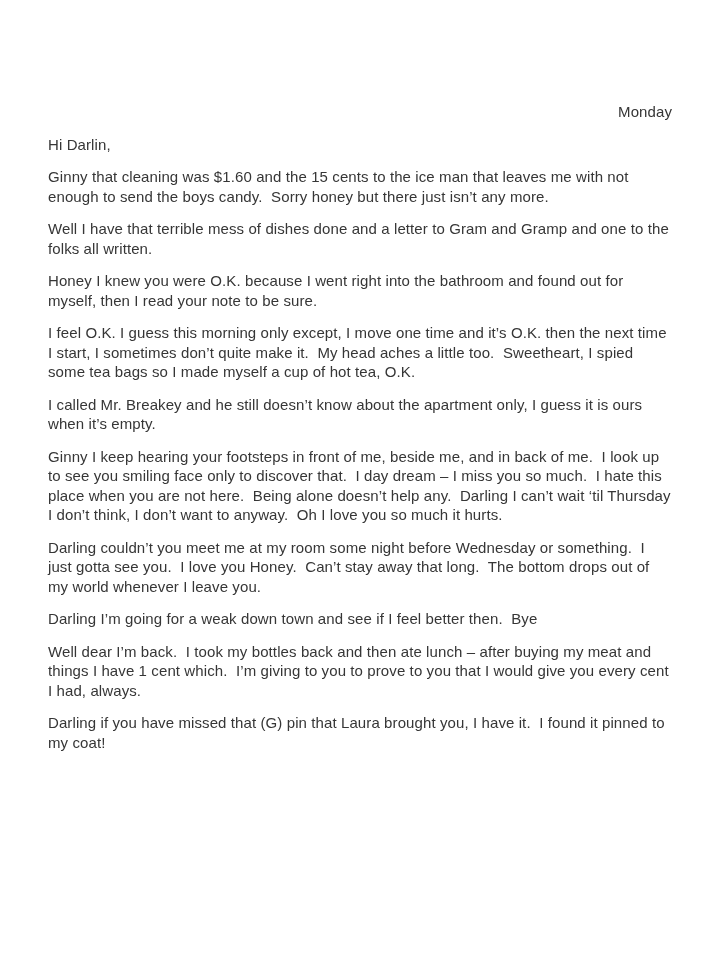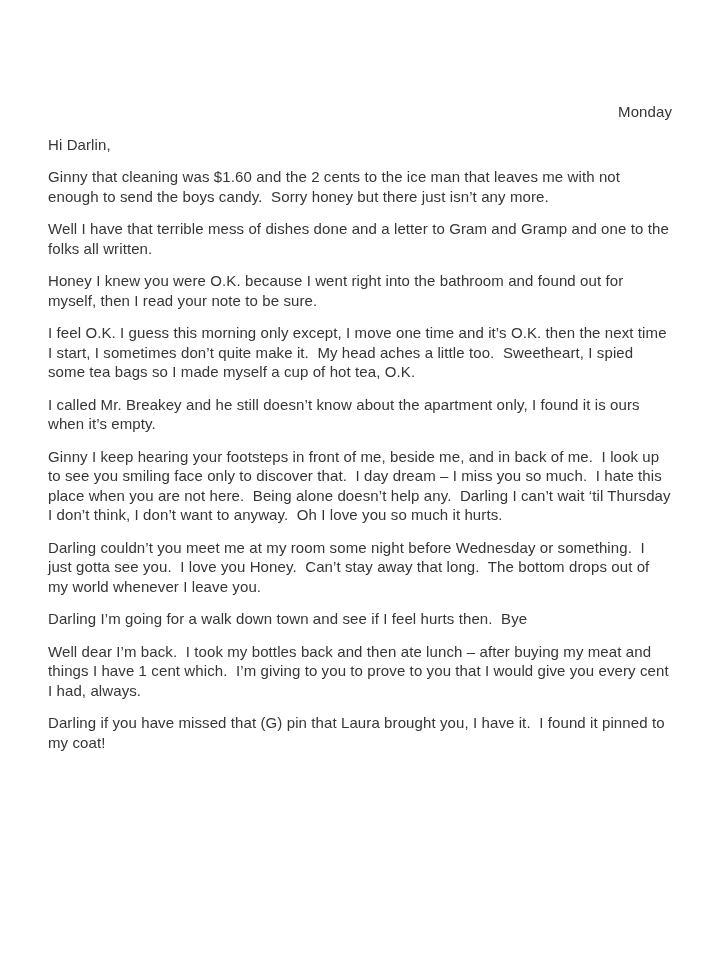--- a/index.html
+++ b/index.html
@@ -39,24 +39,24 @@
 </style>
 </head>
 <body>
 
 <div class="page">
   <div class="date-line">Monday</div>
 
   <div class="salutation">Hi Darlin,</div>
 
   <div>
-    <p class="para">Ginny that cleaning was $1.60 and the 2 cents to the ice man that leaves me with not enough to send the boys candy.  Sorry honey but there just isn’t any more.</p>
+    <p class="para">Ginny that cleaning was $1.60 and the 15 cents to the ice man that leaves me with not enough to send the boys candy.  Sorry honey but there just isn’t any more.</p>
     <p class="para">Well I have that terrible mess of dishes done and a letter to Gram and Gramp and one to the folks all written.</p>
     <p class="para">Honey I knew you were O.K. because I went right into the bathroom and found out for myself, then I read your note to be sure.</p>
     <p class="para">I feel O.K. I guess this morning only except, I move one time and it’s O.K. then the next time I start, I sometimes don’t quite make it.  My head aches a little too.  Sweetheart, I spied some tea bags so I made myself a cup of hot tea, O.K.</p>
-    <p class="para">I called Mr. Breakey and he still doesn’t know about the apartment only, I found it is ours when it’s empty.</p>
+    <p class="para">I called Mr. Breakey and he still doesn’t know about the apartment only, I guess it is ours when it’s empty.</p>
     <p class="para">Ginny I keep hearing your footsteps in front of me, beside me, and in back of me.  I look up to see you smiling face only to discover that.  I day dream – I miss you so much.  I hate this place when you are not here.  Being alone doesn’t help any.  Darling I can’t wait ‘til Thursday I don’t think, I don’t want to anyway.  Oh I love you so much it hurts.</p>
     <p class="para">Darling couldn’t you meet me at my room some night before Wednesday or something.  I just gotta see you.  I love you Honey.  Can’t stay away that long.  The bottom drops out of my world whenever I leave you.</p>
-    <p class="para">Darling I’m going for a walk down town and see if I feel hurts then.  Bye</p>
+    <p class="para">Darling I’m going for a weak down town and see if I feel better then.  Bye</p>
     <p class="para">Well dear I’m back.  I took my bottles back and then ate lunch – after buying my meat and things I have 1 cent which.  I’m giving to you to prove to you that I would give you every cent I had, always.</p>
     <p class="para">Darling if you have missed that (G) pin that Laura brought you, I have it.  I found it pinned to my coat!</p>
   </div>
 </div>
 
 </body></html>

